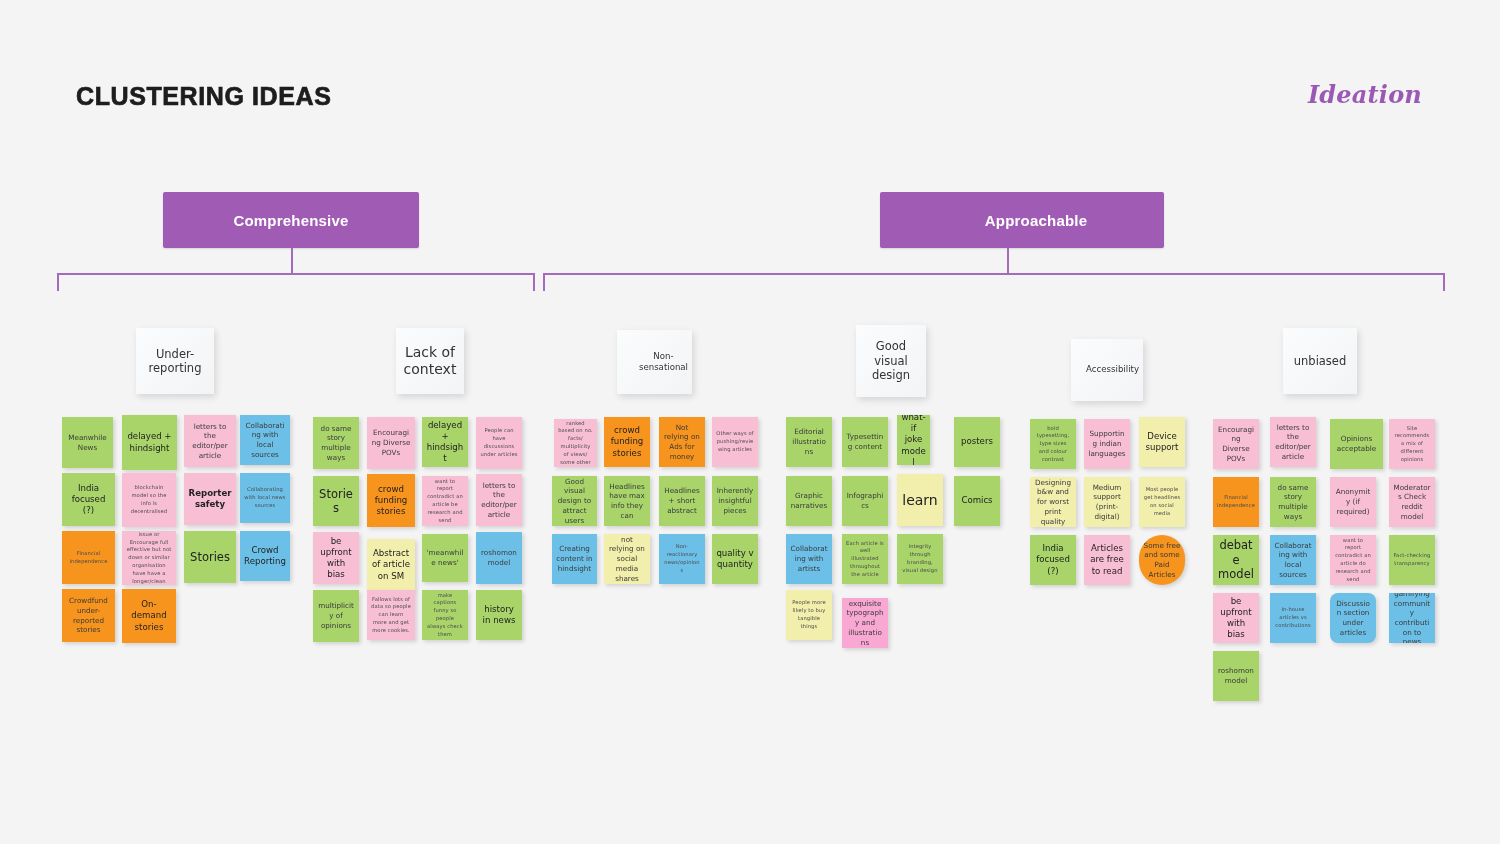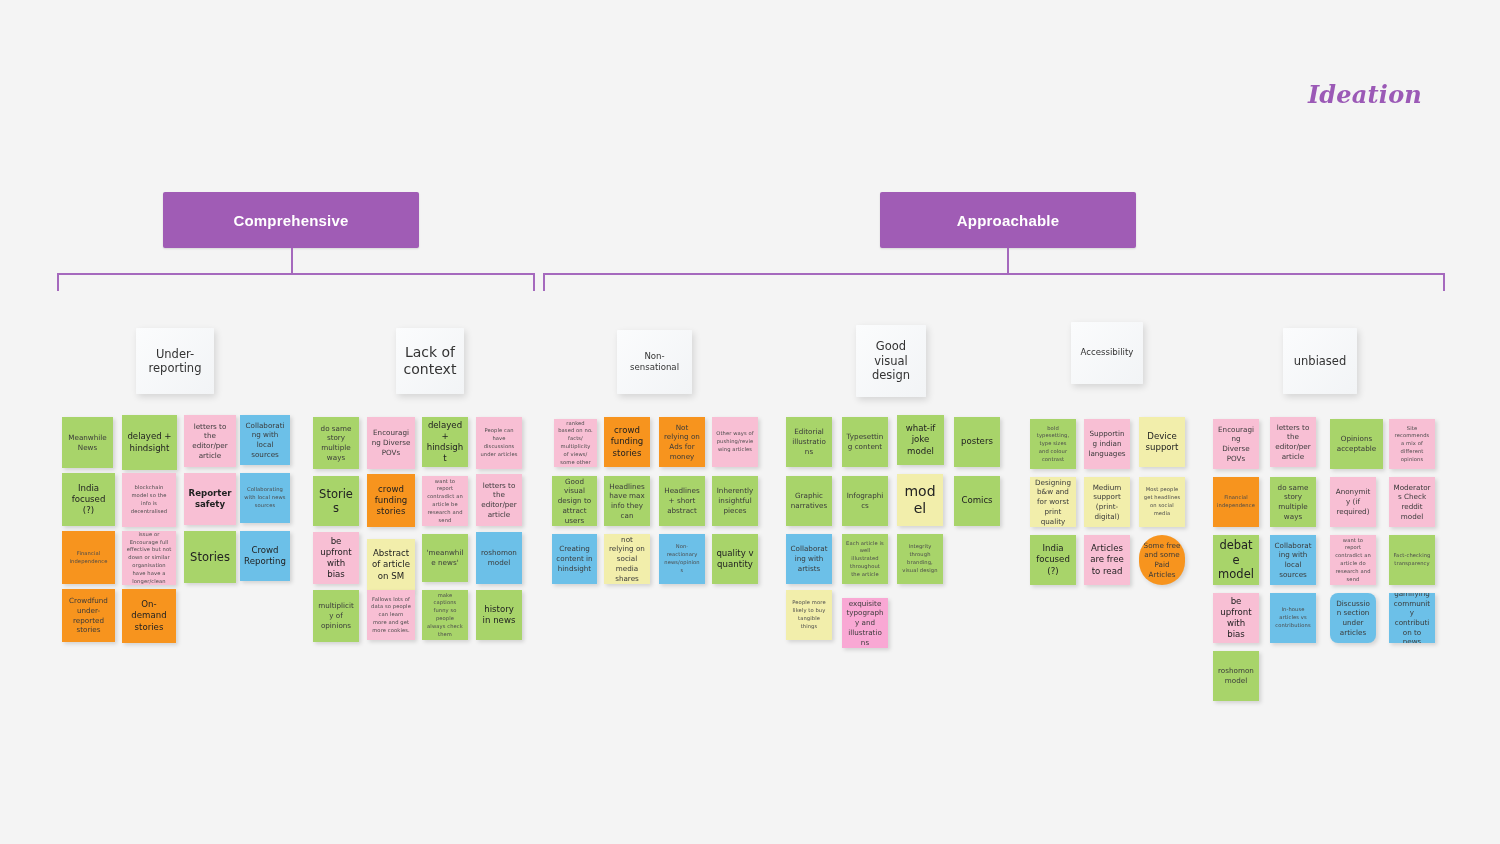--- a/index.html
+++ b/index.html
@@ -71,32 +71,33 @@
     font-family:"DejaVu Sans",sans-serif;
     line-height:1.22;
     box-shadow:2px 2px 4px rgba(0,0,0,.14);
     overflow:hidden;
     word-break:break-word;
   }
   .note span{display:block;width:100%;}
   
   .t-xs{font-size:5.2px;line-height:1.5;color:#4a4a4a;letter-spacing:.1px;}
   .t-s {font-size:7.2px;line-height:1.35;color:#3a3a3a;}
-  .t-m {font-size:8.6px;line-height:1.3;}
+  .t-m {font-size:8.6px;line-height:1.3;justify-content:flex-end;}
   .t-l {font-size:11.5px;line-height:1.25;}
   .t-xl{font-size:14px;line-height:1.2;}
 </style>
 </head>
 <body>
 
 <div id="board">
+  <div class="page-title">CLUSTERING IDEAS</div>
   <div class="brand">Ideation</div>
   <div id="dynamic">
       <div class="cat-bar" style="left: 163px; top: 192px; width: 256px; height: 56px; background: rgb(160, 92, 181);">Comprehensive</div>
-      <div class="cat-bar" style="left: 880px; top: 192px; width: 256px; height: 56px; background: rgb(160, 92, 181);">Approachable</div>
+      <div class="cat-bar" style="left: 880px; top: 192px; width: 256px; height: 56px; background: rgb(160, 92, 181); padding-left: 28px;">Approachable</div>
       <div class="conn conn-v" style="left: 291px; top: 248px; height: 25px; background: rgb(165, 105, 189);"></div>
       <div class="conn conn-h" style="left: 57px; top: 273px; width: 476px; background: rgb(165, 105, 189);"></div>
       <div class="conn conn-v" style="left: 57px; top: 273px; height: 18px; background: rgb(165, 105, 189);"></div>
       <div class="conn conn-v" style="left: 533px; top: 273px; height: 18px; background: rgb(165, 105, 189);"></div>
       <div class="conn conn-v" style="left: 1007px; top: 248px; height: 25px; background: rgb(165, 105, 189);"></div>
       <div class="conn conn-h" style="left: 543px; top: 273px; width: 900px; background: rgb(165, 105, 189);"></div>
       <div class="conn conn-v" style="left: 543px; top: 273px; height: 18px; background: rgb(165, 105, 189);"></div>
       <div class="conn conn-v" style="left: 1443px; top: 273px; height: 18px; background: rgb(165, 105, 189);"></div>
       <div class="cluster-head t-l" style="left: 136px; top: 328px; width: 78px; height: 66px;">
         <span>Under-<br>reporting</span>
@@ -235,54 +236,54 @@
       </div>
       <div class="cluster-head t-l" style="left: 856px; top: 325px; width: 70px; height: 72px;">
         <span>Good<br>visual<br>design</span>
       </div>
       <div class="note t-s" style="left: 786px; top: 417px; width: 46px; height: 50px; background: rgb(168, 212, 106);">
         <span>Editorial illustrations</span>
       </div>
       <div class="note t-s" style="left: 842px; top: 417px; width: 46px; height: 50px; background: rgb(168, 212, 106);">
         <span>Typesetting content</span>
       </div>
-      <div class="note t-m" style="left: 897px; top: 415px; width: 47px; height: 50px; background: rgb(168, 212, 106);">
+      <div class="note t-m" style="left: 897px; top: 415px; width: 33px; height: 50px; background: rgb(168, 212, 106);">
         <span>what-if joke model</span>
       </div>
       <div class="note t-m" style="left: 954px; top: 417px; width: 46px; height: 50px; background: rgb(168, 212, 106);">
         <span>posters</span>
       </div>
       <div class="note t-s" style="left: 786px; top: 476px; width: 46px; height: 50px; background: rgb(168, 212, 106);">
         <span>Graphic narratives</span>
       </div>
       <div class="note t-s" style="left: 842px; top: 476px; width: 46px; height: 50px; background: rgb(168, 212, 106);">
         <span>Infographics</span>
       </div>
       <div class="note t-xl" style="left: 897px; top: 474px; width: 46px; height: 52px; background: rgb(242, 238, 171);">
-        <span>model</span>
+        <span>learn</span>
       </div>
       <div class="note t-m" style="left: 954px; top: 476px; width: 46px; height: 50px; background: rgb(168, 212, 106);">
         <span>Comics</span>
       </div>
       <div class="note t-s" style="left: 786px; top: 534px; width: 46px; height: 50px; background: rgb(108, 192, 232);">
         <span>Collaborating with artists</span>
       </div>
       <div class="note t-xs" style="left: 842px; top: 534px; width: 46px; height: 50px; background: rgb(168, 212, 106);">
         <span>Each article is well illustrated throughout the article</span>
       </div>
       <div class="note t-xs" style="left: 897px; top: 534px; width: 46px; height: 50px; background: rgb(168, 212, 106);">
         <span>Integrity through branding, visual design</span>
       </div>
       <div class="note t-xs" style="left: 786px; top: 590px; width: 46px; height: 50px; background: rgb(242, 238, 171);">
         <span>People more likely to buy tangible things</span>
       </div>
       <div class="note t-s" style="left: 842px; top: 598px; width: 46px; height: 50px; background: #f9a8d4; justify-content: center;">
         <span>exquisite typography and illustrations</span>
       </div>
-      <div class="cluster-head t-m" style="left: 1071px; top: 322px; width: 72px; height: 62px;">
+      <div class="cluster-head t-m" style="left: 1071px; top: 339px; width: 72px; height: 62px;">
         <span>Accessibility</span>
       </div>
       <div class="note t-xs" style="left: 1030px; top: 419px; width: 46px; height: 50px; background: rgb(168, 212, 106);">
         <span>bold typesetting, type sizes and colour contrast</span>
       </div>
       <div class="note t-s" style="left: 1084px; top: 419px; width: 46px; height: 50px; background: rgb(248, 191, 212);">
         <span>Supporting indian languages</span>
       </div>
       <div class="note t-m" style="left: 1139px; top: 417px; width: 46px; height: 50px; background: rgb(242, 238, 171);">
         <span>Device support</span>

